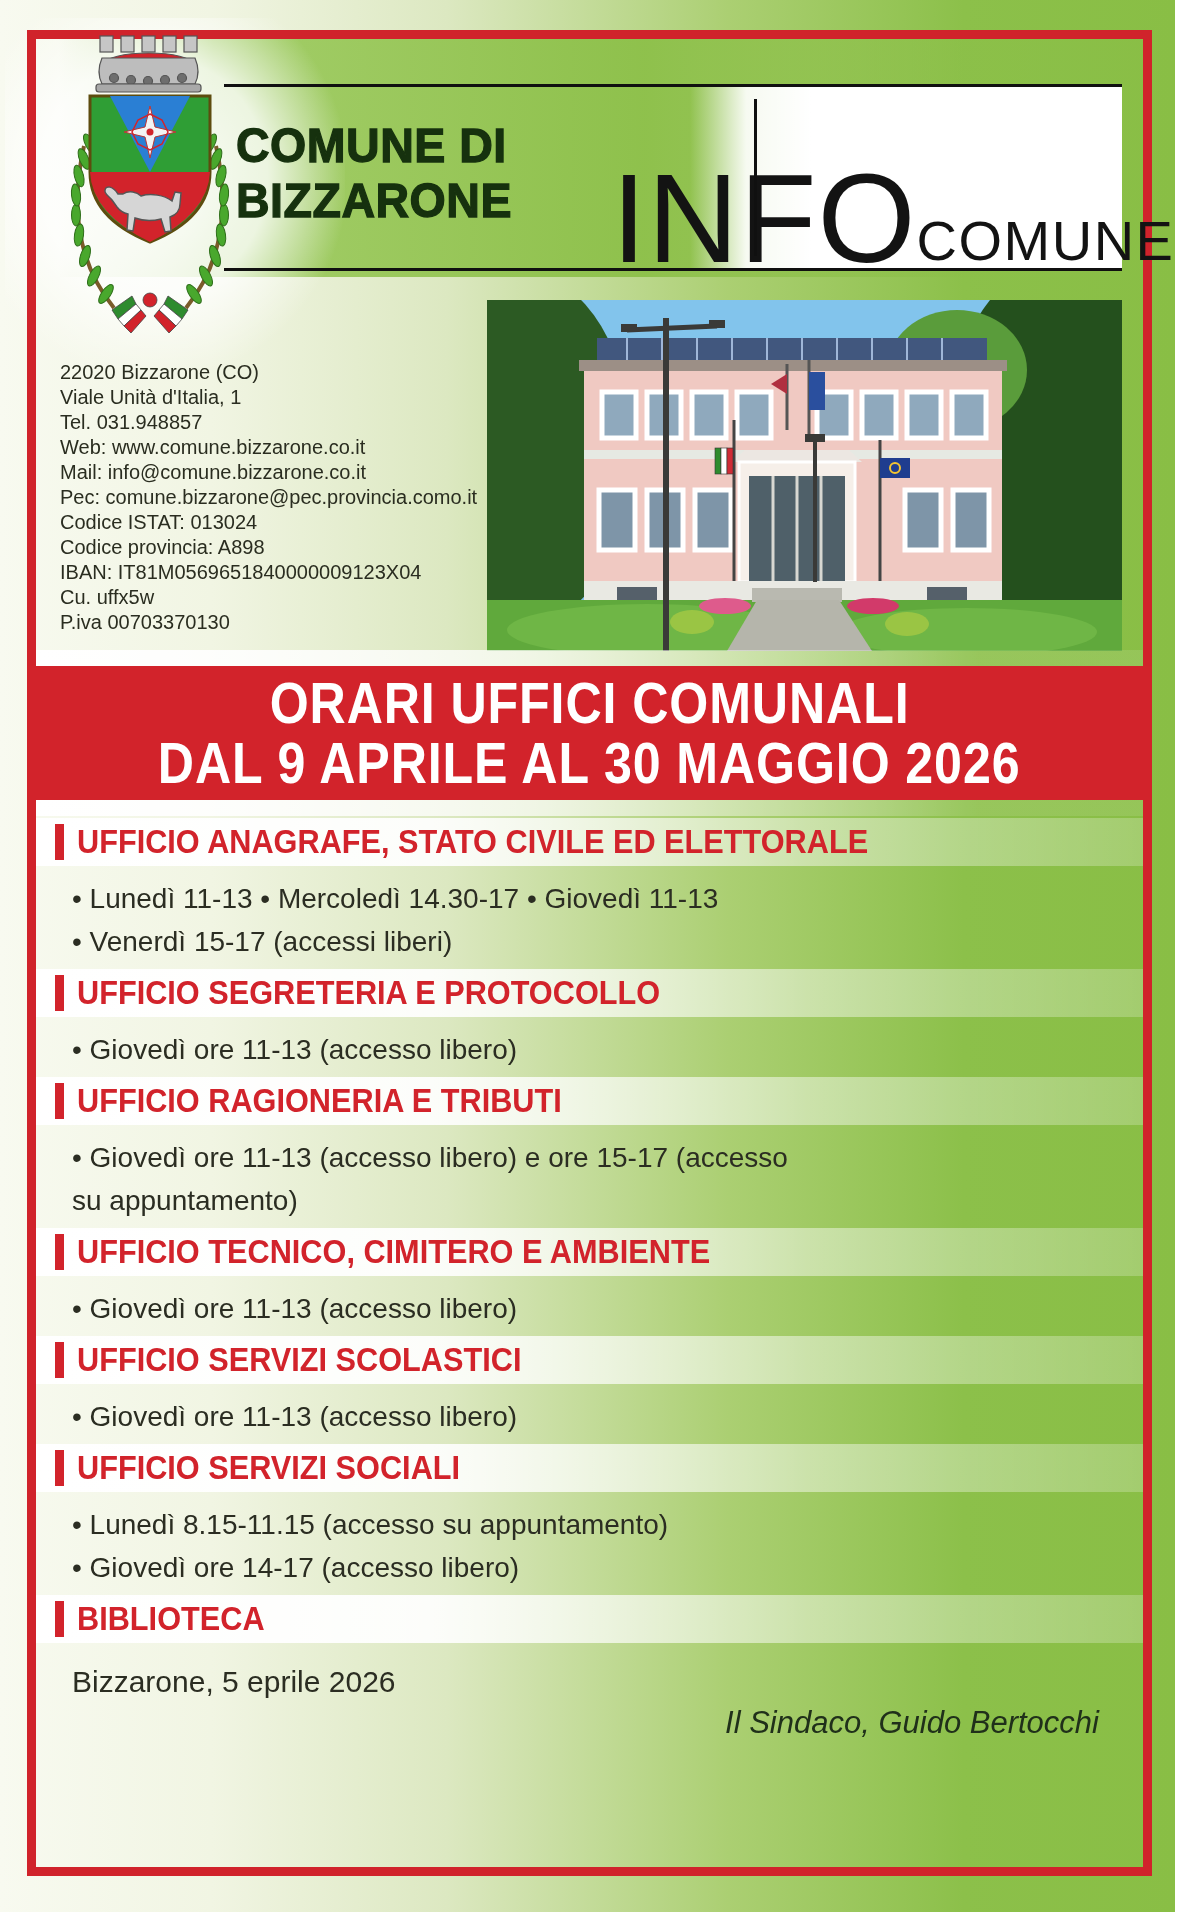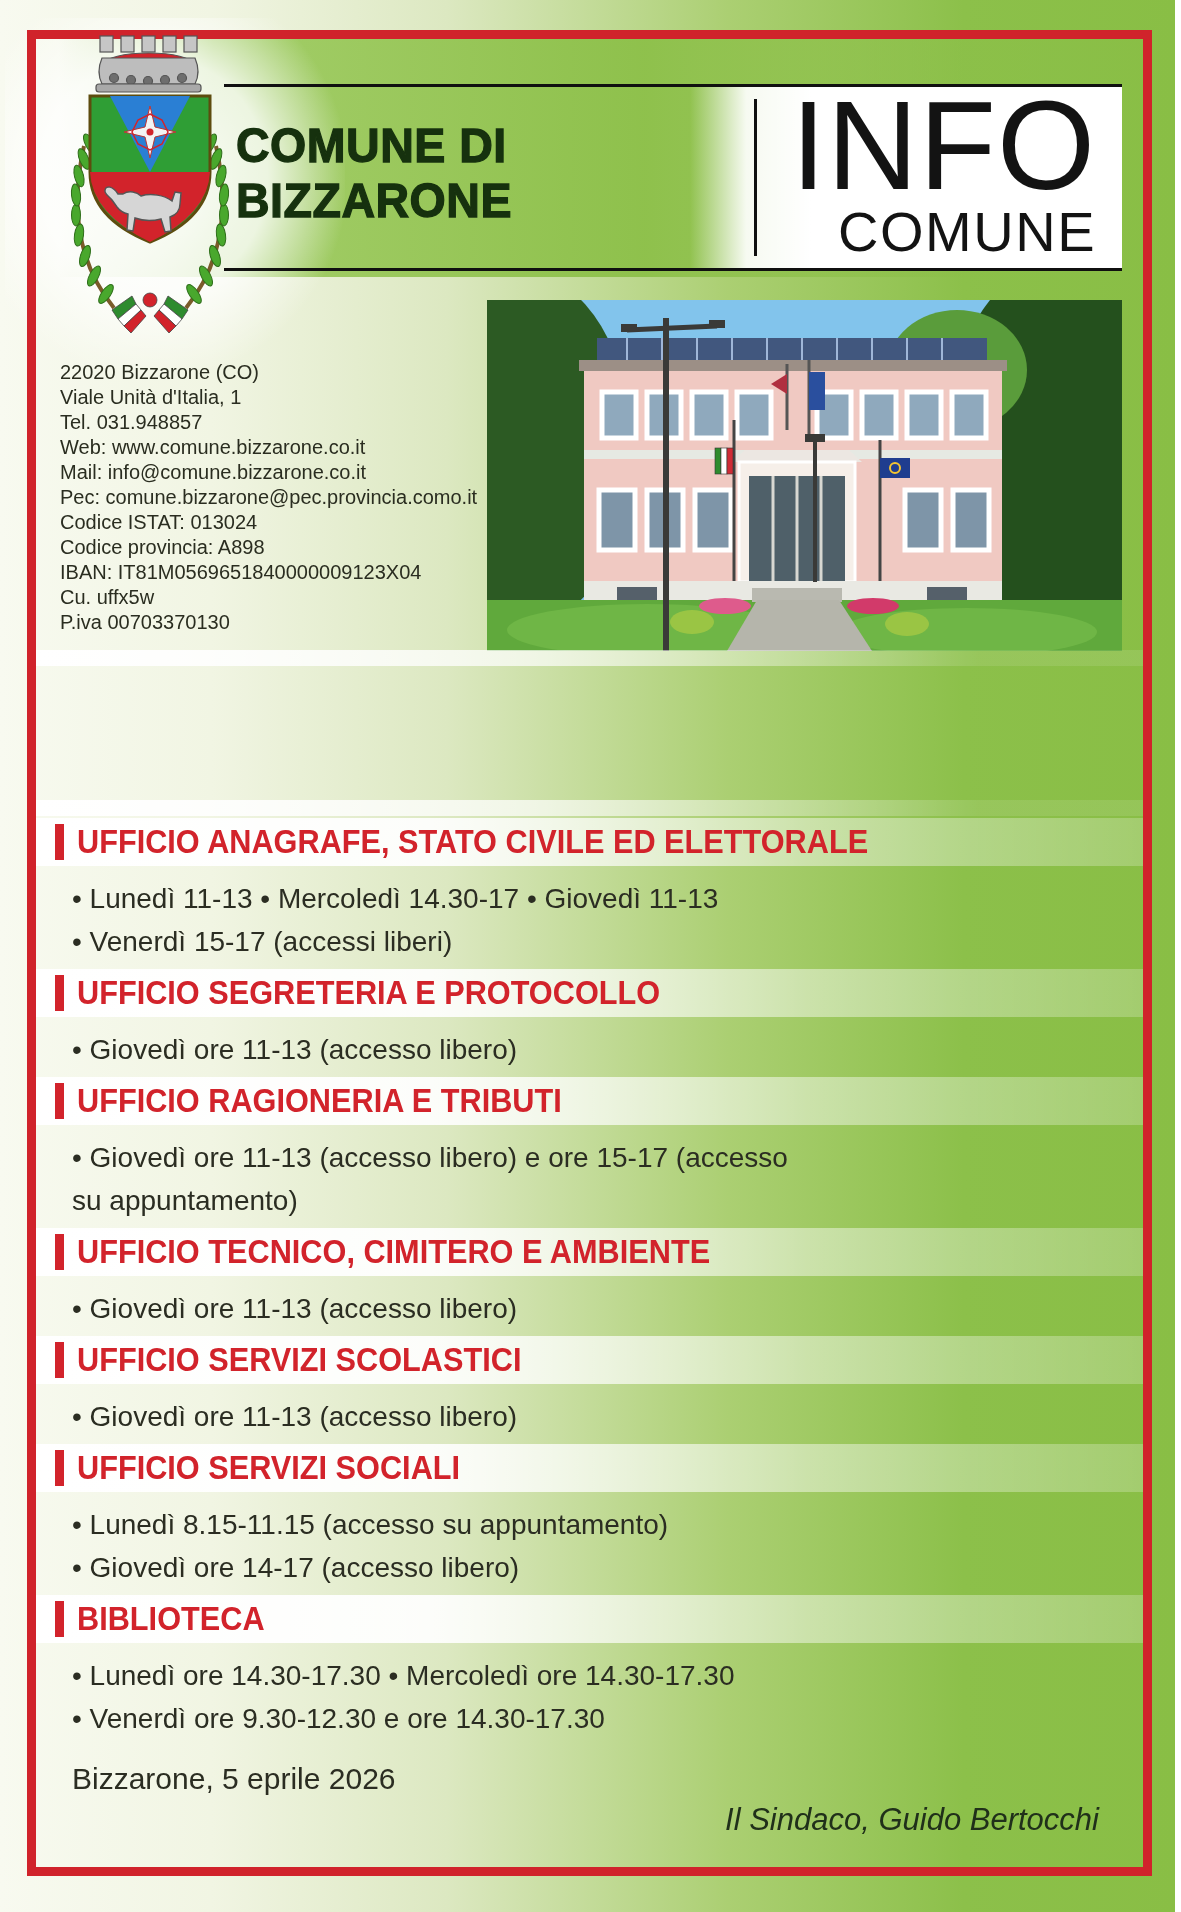--- a/index.html
+++ b/index.html
@@ -25,21 +25,21 @@
     position:absolute;left:236px;top:118px;color:#16310e;font-weight:700;
     font-size:48px;line-height:55px;letter-spacing:0.5px;
     -webkit-text-stroke:1.3px #16310e;transform:scaleX(0.97);transform-origin:left top;
   }
   .rule{position:absolute;background:#101010;height:3px;width:898px;left:224px;}
   .rule-top{top:84px;}
   .rule-bottom{top:268px;}
   .masthead{
     position:absolute;left:690px;top:87px;width:432px;height:181px;box-sizing:border-box;
     background:linear-gradient(90deg,rgba(255,255,255,0) 0%,rgba(255,255,255,0.92) 13%,#ffffff 28%);
-    display:flex;flex-direction:column;align-items:flex-end;justify-content:center;
+    display:flex;flex-direction:row;align-items:flex-end;justify-content:center;
     padding-right:26px;
   }
   .masthead-divider{position:absolute;left:64px;top:12px;height:157px;width:2.5px;background:#101010;}
   .masthead-info{font-size:126px;line-height:98px;letter-spacing:1px;color:#131313;}
   .masthead-comune{font-size:56px;line-height:54px;letter-spacing:1.5px;color:#131313;margin-top:10px;}
   .contact{position:absolute;left:60px;top:360px;font-size:20px;line-height:25px;color:#2a2d20;}
   .photo{position:absolute;left:487px;top:300px;width:635px;height:351px;}
   .strip{position:absolute;left:36px;width:1107px;height:16px;
     background:linear-gradient(90deg,#ffffff 0%,rgba(255,255,255,0.7) 45%,rgba(255,255,255,0.1) 85%);}
   .strip-above{top:650px;}
@@ -254,20 +254,24 @@
 
     <rect x="176" y="18" width="6" height="333" fill="#3a3a38"></rect>
     <line x1="140" y1="30" x2="230" y2="26" stroke="#3a3a38" stroke-width="5"></line>
     <rect x="134" y="24" width="16" height="8" fill="#3a3a38"></rect>
     <rect x="222" y="20" width="16" height="8" fill="#3a3a38"></rect>
     <rect x="326" y="140" width="4" height="142" fill="#3a3a38"></rect>
     <rect x="318" y="134" width="20" height="8" fill="#3a3a38"></rect>
   </svg>
 
   <div class="strip strip-above"></div>
+  <div class="banner">
+    <div class="banner-line">ORARI UFFICI COMUNALI</div>
+    <div class="banner-line">DAL 9 APRILE AL 30 MAGGIO 2026</div>
+  </div>
   <div class="strip strip-below"></div>
 
   <div class="sections">
 
     <div class="section">
       <div class="band">
         <span class="red-bar"></span>
         <h2 class="section-title">UFFICIO ANAGRAFE, STATO CIVILE ED ELETTORALE</h2>
       </div>
       <div class="section-lines">
@@ -326,23 +330,19 @@
         <div class="hours-line">• Lunedì 8.15-11.15 (accesso su appuntamento)</div>
         <div class="hours-line">• Giovedì ore 14-17 (accesso libero)</div>
       </div>
     </div>
 
     <div class="section">
       <div class="band">
         <span class="red-bar"></span>
         <h2 class="section-title">BIBLIOTECA</h2>
       </div>
-      <div class="section-lines">
-        <div class="hours-line">• Lunedì ore 14.30-17.30 • Mercoledì ore 14.30-17.30</div>
-        <div class="hours-line">• Venerdì ore 9.30-12.30 e ore 14.30-17.30</div>
-      </div>
     </div>
 
     <div class="footer-date">Bizzarone, 5 eprile 2026</div>
     <div class="footer-sign">Il Sindaco, Guido Bertocchi</div>
   </div>
 
 </div>
 
 </body></html>

